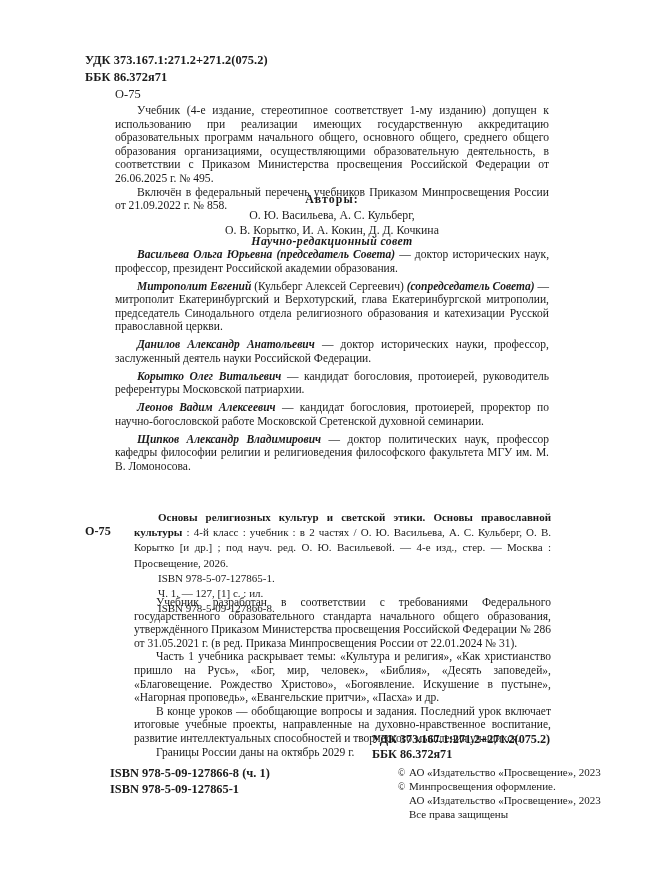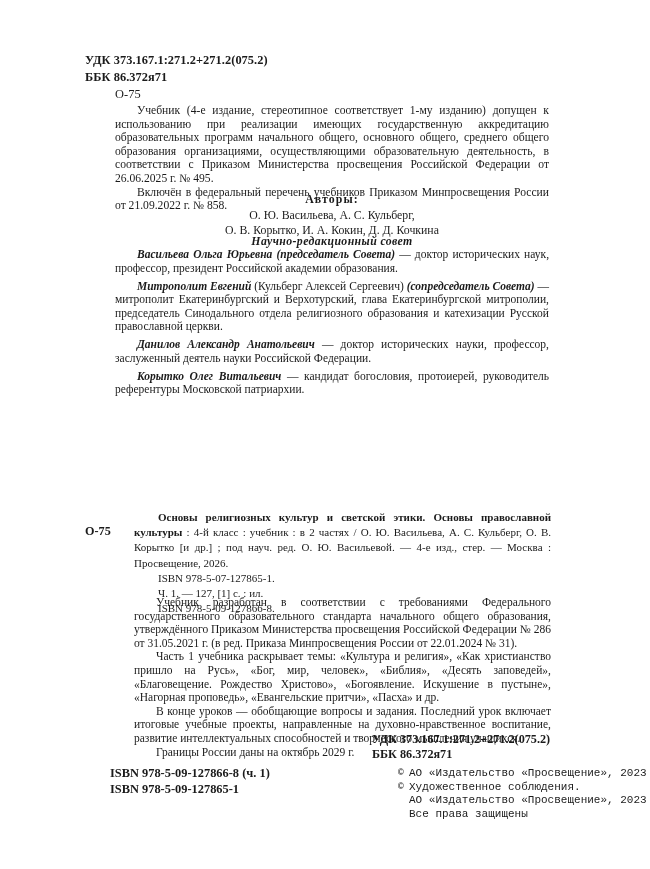--- a/index.html
+++ b/index.html
@@ -167,21 +167,21 @@
 
   
   .copyright {
     position: absolute;
     left: 398px;
     top: 766px;
     font-size: 11px;
     line-height: 13.6px;
     white-space: nowrap;
   }
-  .copyright .row { display: block; font-family: Liberation Mono, monospace; }
+  .copyright .row { display: block; }
   .copyright .mark {
     display: inline-block;
     width: 11px;
     font-size: 9.5px;
     vertical-align: 0.5px;
   }
   .copyright .indent { padding-left: 11px; }
 </style>
 </head>
 <body>
@@ -210,21 +210,23 @@
   <div class="council">
 
     <p class="just"><span class="bi">Васильева Ольга Юрьевна</span> <span class="bi">(председатель Совета)</span><span> — доктор исторических наук, профессор, президент Российской академии образования.</span></p>
 
     <p class="just"><span class="bi">Митрополит Евгений</span> <span>(Кульберг Алексей Сергеевич)</span> <span class="bi">(сопредседатель Совета)</span><span> — митрополит Екатеринбургский и Верхотурский, глава Екатеринбургской митрополии, председатель Синодального отдела религиозного образования и катехизации Русской православной церкви.</span></p>
 
     <p class="just"><span class="bi">Данилов Александр Анатольевич</span><span> — доктор исторических науки, профессор, заслуженный деятель науки Российской Федерации.</span></p>
 
     <p class="just"><span class="bi">Корытко Олег Витальевич</span><span> — кандидат богословия, протоиерей, руководитель референтуры Московской патриархии.</span></p>
 
-
+    <p class="just"><span class="bi">Леонов Вадим Алексеевич</span><span> — кандидат богословия, протоиерей, проректор по научно-богословской работе Московской Сретенской духовной семинарии.</span></p>
+
+    <p class="just"><span class="bi">Щипков Александр Владимирович</span><span> — доктор политических наук, профессор кафедры философии религии и религиоведения философского факультета МГУ им. М. В. Ломоносова.</span></p>
 
   </div>
 
 
   <div class="bib-code">О-75</div>
 
   <div class="bib">
     <p class="desc just"><span class="b">Основы религиозных культур и светской этики. Основы православной культуры</span><span> : 4-й класс : учебник : в 2 частях / О. Ю. Васильева, А. С. Кульберг, О. В. Корытко [и др.] ; под науч. ред. О. Ю. Васильевой. — 4-е изд., стер. — Москва : Просвещение, 2026.</span></p>
     <p class="isbn-line">ISBN 978-5-07-127865-1.</p>
     <p class="isbn-line">Ч. 1. — 127, [1] с. : ил.</p>
@@ -243,18 +245,18 @@
     <span>ББК 86.372я71</span>
   </div>
 
   <div class="bottom-isbn">
     <span>ISBN 978-5-09-127866-8 (ч. 1)</span><br>
     <span>ISBN 978-5-09-127865-1</span>
   </div>
 
   <div class="copyright">
     <span class="row"><span class="mark">©</span><span>АО «Издательство «Просвещение», 2023</span></span>
-    <span class="row"><span class="mark">©</span><span>Художественное соблюдения.</span></span>
+    <span class="row"><span class="mark">©</span><span>Минпросвещения оформление.</span></span>
     <span class="row indent"><span>АО «Издательство «Просвещение», 2023</span></span>
     <span class="row indent"><span>Все права защищены</span></span>
   </div>
 
 </div>
 
 </body></html>

